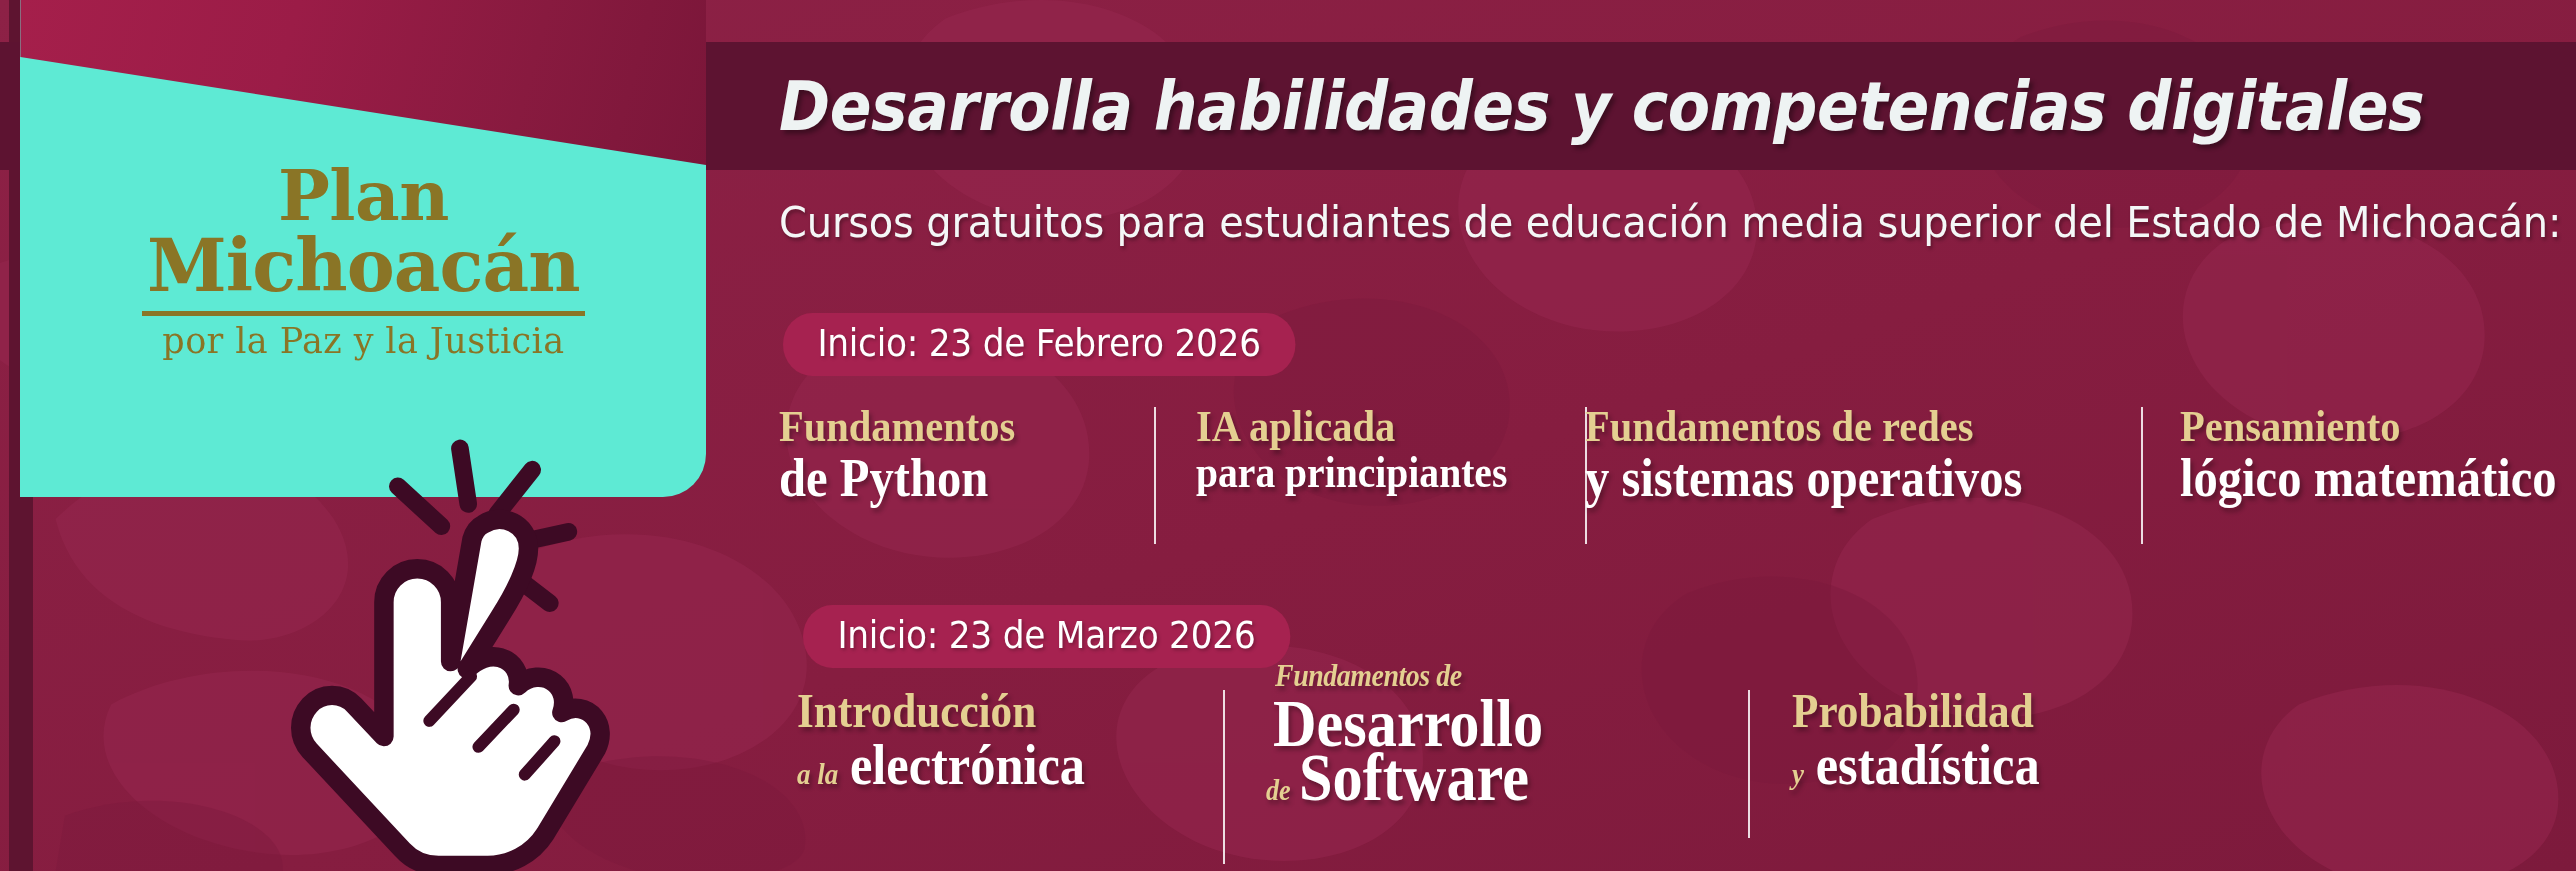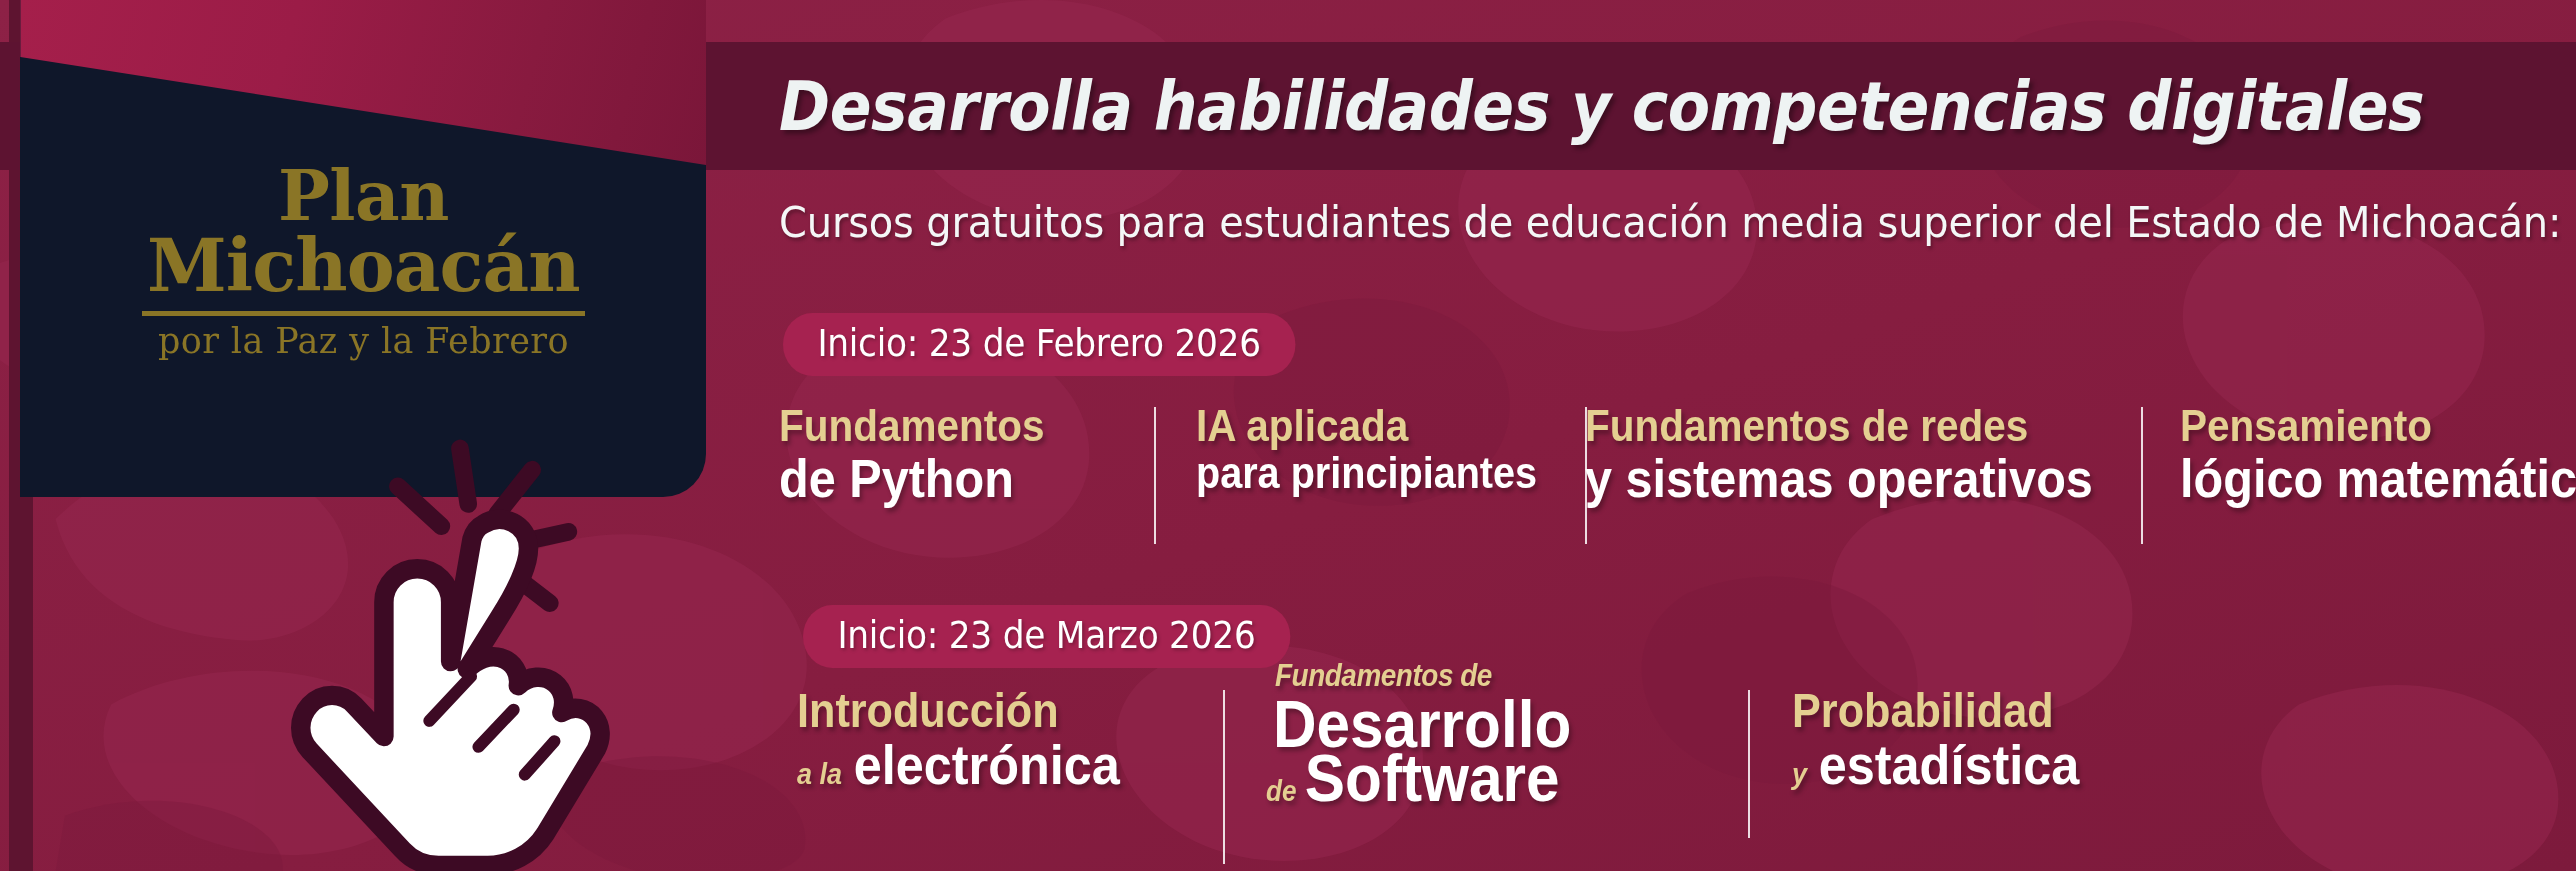--- a/index.html
+++ b/index.html
@@ -50,21 +50,21 @@
     z-index: 2;
   }
 
   
   .logo-card {
     position: absolute;
     left: 20.4px;
     top: 0;
     width: 686px;
     height: 497px;
-    background: #0f172a;
+    background: #5eead4;
     border-bottom-right-radius: 43px;
     overflow: hidden;
     z-index: 6;
   }
   
   .logo-card-top {
     position: absolute;
     left: 0;
     top: 0;
     width: 686px;
@@ -185,21 +185,21 @@
     align-items: flex-start;
   }
   .course-row.r1 { left: 0;  top: 403px; }
   .course-row.r2 { left: 9px;  top: 686px; margin-left: 9px; }
 
   .course {
     position: relative;
     display: flex;
     flex-direction: column;
     justify-content: flex-end;
-    font-family: Liberation Sans, sans-serif;
+    font-family: Liberation Serif, serif;
     white-space: nowrap;
   }
   .course .divider {
     position: absolute;
     left: 0;
     top: 3.7px;
     width: 1.9px;
     background: #ffffff;
     opacity: 0.85;
   }
@@ -275,21 +275,21 @@
   <div class="left-strip"></div>
 
   <div class="headline-band"></div>
 
   <div class="logo-card">
     <div class="logo-card-top"></div>
     <div class="logo-text-wrap">
       <div class="logo-line-1">Plan</div>
       <div class="logo-line-2">Michoacán</div>
       <div class="logo-rule"></div>
-      <div class="logo-tagline">por la Paz y la Febrero</div>
+      <div class="logo-tagline">por la Paz y la Justicia</div>
     </div>
   </div>
 
   <svg class="cursor-hand" viewBox="0 0 400 492" xmlns="http://www.w3.org/2000/svg">
     <g stroke="#3d0a24" stroke-width="19" stroke-linecap="round" fill="none">
       <line x1="208" y1="36" x2="217" y2="96"></line>
       <line x1="141" y1="77" x2="188" y2="120"></line>
       <line x1="286" y1="59" x2="248" y2="107"></line>
       <line x1="325" y1="126" x2="266" y2="139"></line>
       <line x1="305" y1="203" x2="258" y2="167"></line>

